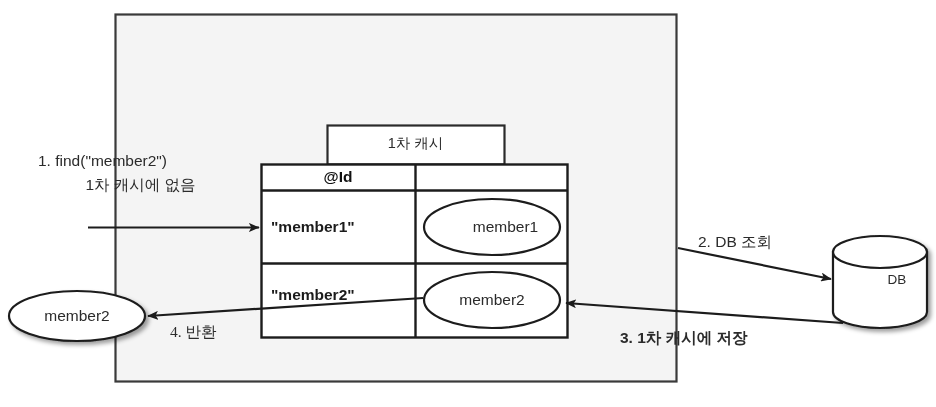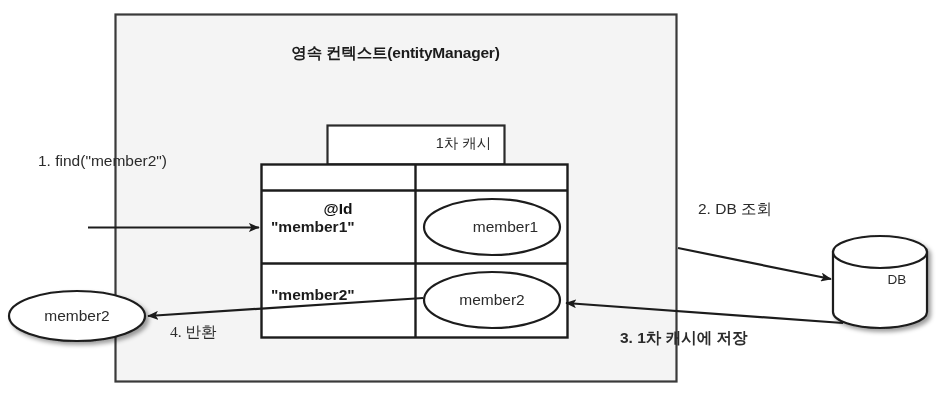--- a/index.html
+++ b/index.html
@@ -124,41 +124,41 @@
 
     <line x1="88" y1="227.5" x2="259" y2="227.5" stroke="#1c1c1c" stroke-width="2.2" marker-end="url(#arrowhead)"></line>
 
     <line x1="678" y1="248" x2="831" y2="279" stroke="#1c1c1c" stroke-width="2.2" marker-end="url(#arrowhead)"></line>
 
     <line x1="843" y1="323" x2="566" y2="303" stroke="#1c1c1c" stroke-width="2.2" marker-end="url(#arrowhead)"></line>
 
     <line x1="423" y1="298" x2="148" y2="316" stroke="#1c1c1c" stroke-width="2.2" marker-end="url(#arrowhead)"></line>
   </svg>
 
-  <div class="txt t-title center" style="left:115px; top:44px; width:561px;">영속 컨텍스트(entityManager)</div>
 
-  <div class="txt t-cache center" style="left:327px; top:135px; width:177px;padding-left:48px;">1차 캐시</div>
+  <div class="txt t-cache center" style="left:327px; top:135px; width:177px;">1차 캐시</div>
 
-  <div class="txt t-th center" style="left:261px; top:168px; width:154px;margin-top:32px;">@Id</div>
+  <div class="txt t-th center" style="left:261px; top:168px; width:154px;">@Id</div>
 
 
   <div class="txt t-key" style="left:271px; top:218px;">"member1"</div>
 
   <div class="txt t-ellipse center" style="left:424px; top:218px; width:163px;">member1</div>
 
   <div class="txt t-key" style="left:271px; top:286px;">"member2"</div>
 
   <div class="txt t-ellipse center" style="left:424px; top:291px; width:136px;">member2</div>
 
   <div class="txt t-ellipse center" style="left:9px; top:307px; width:136px;">member2</div>
 
   <div class="txt t-db center" style="left:833px; top:272px; width:94px;">DB</div>
 
   <div class="txt t-step" style="left:38px; top:152px;">1. find("member2")</div>
 
+  <div class="txt t-step center" style="left:38px; top:176px; width:205px;">1차 캐시에 없음</div>
 
-  <div class="txt t-step" style="left:698px; top:200px;">2. DB 조회</div>
+  <div class="txt t-step" style="left:698px; top:233px;">2. DB 조회</div>
 
   <div class="txt t-step" style="left:620px; top:329px;font-weight:bold;">3. 1차 캐시에 저장</div>
 
   <div class="txt t-step" style="left:170px; top:323px;font-family:Liberation Serif, serif;">4. 반환</div>
 
 </div>
 
 </body></html>

